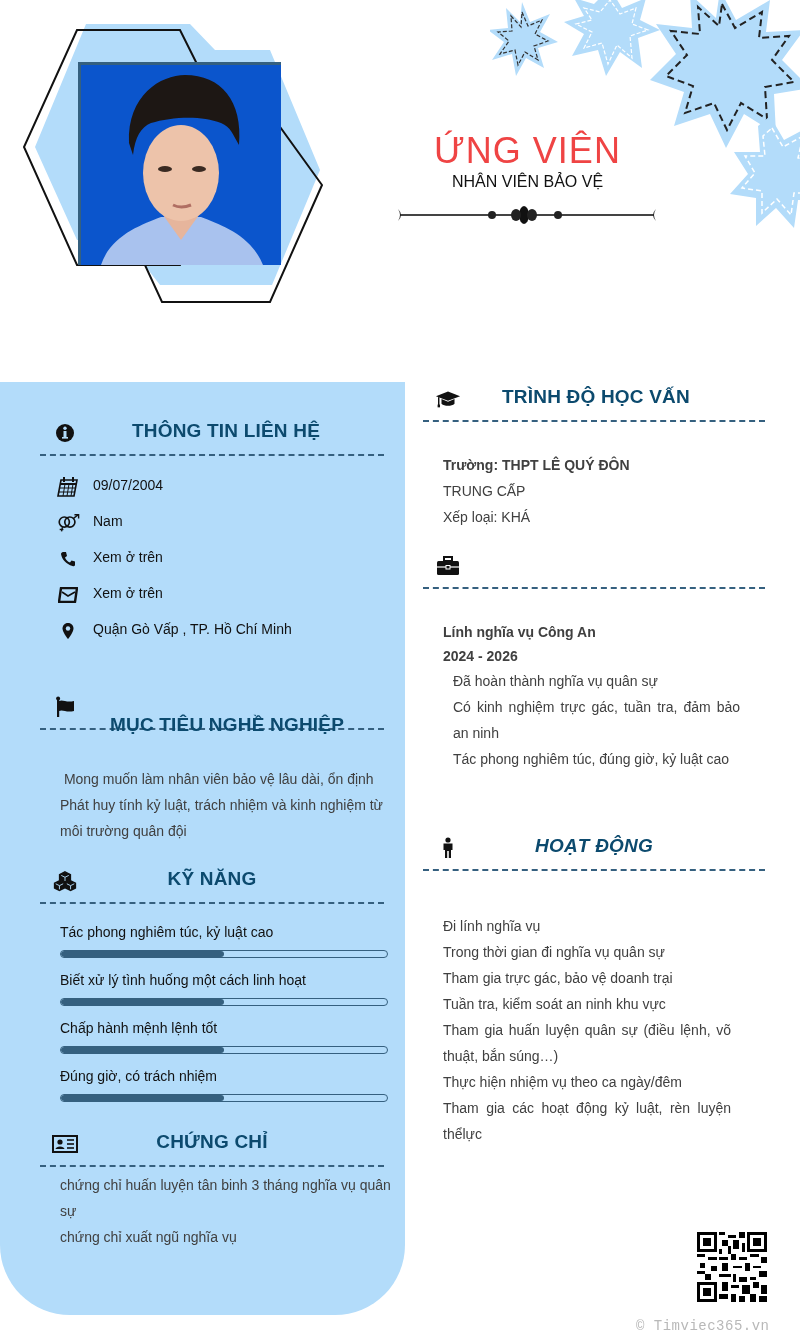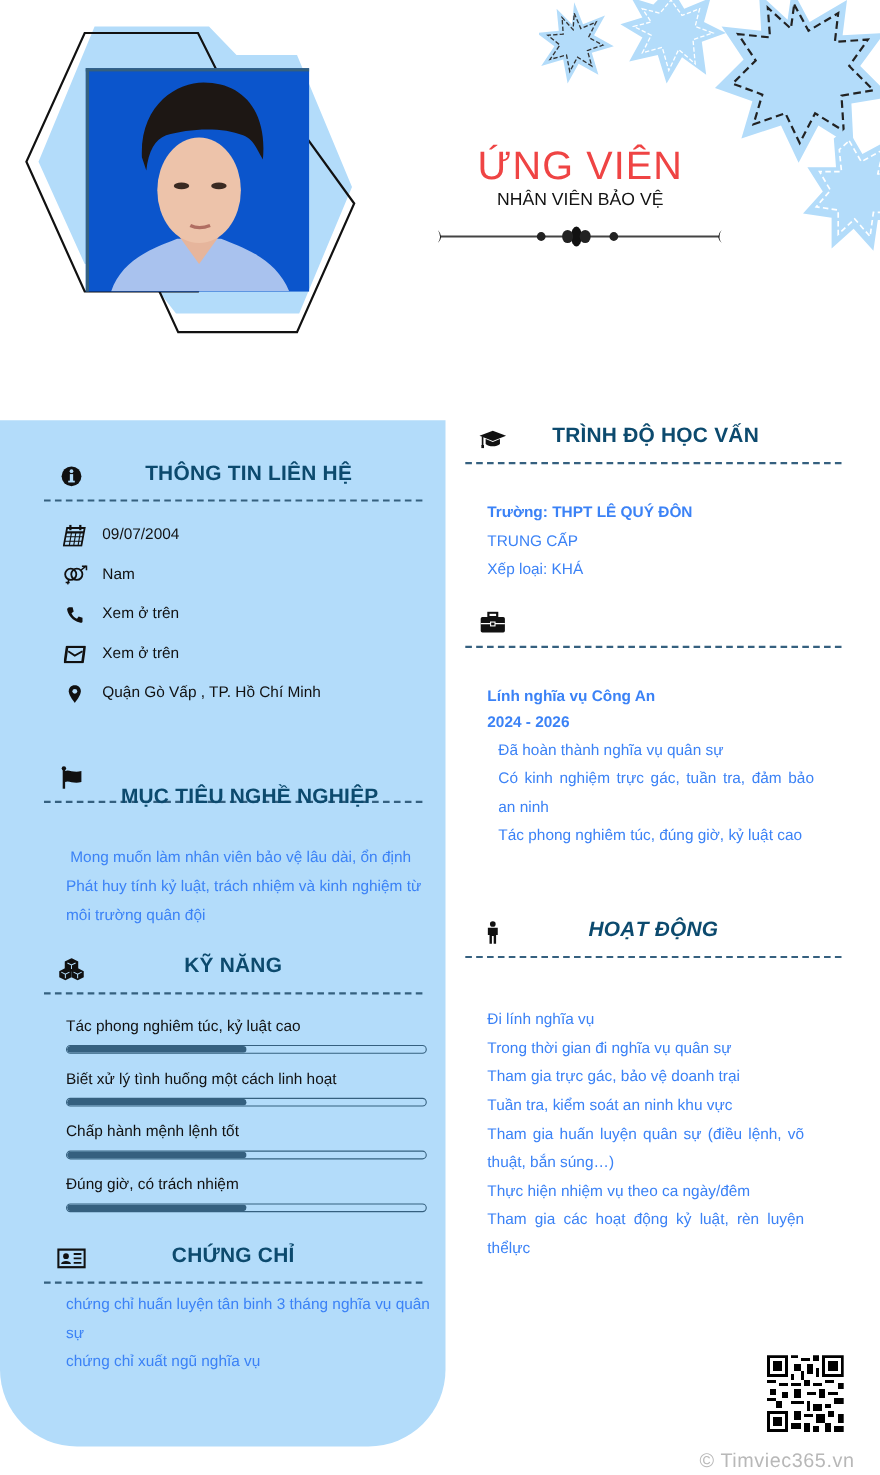--- a/index.html
+++ b/index.html
@@ -27,32 +27,32 @@
     background: #b3dcfa; border-bottom-right-radius: 70px; border-bottom-left-radius: 70px;
   }
   .sec-head { position: absolute; left: 40px; width: 344px; height: 40px; border-bottom: 2px dashed #35607f; }
   .sec-head .icon { position: absolute; left: 12px; top: 6px; width: 26px; height: 22px; display: flex; align-items: center; justify-content: center; }
   .sec-head .htitle { position: absolute; left: 0; right: 0; top: 4px; text-align: center; font-size: 19px; font-weight: 700; color: #0c4a6e; letter-spacing: 0.2px; }
   .right-col .sec-head { left: 423px; width: 342px; }
 
   .contact-row { position: absolute; left: 56px; height: 22px; display: flex; align-items: flex-start; font-size: 14px; color: #111; }
   .contact-row .cicon { width: 24px; height: 20px; display: flex; align-items: center; justify-content: center; margin-right: 13px; }
 
-  .para { position: absolute; font-size: 14px; line-height: 26px; color: #3b82f6; }
+  .para { position: absolute; font-size: 14px; line-height: 26px; color: #404040; }
 
   .skill { position: absolute; left: 60px; width: 328px; }
   .skill .slabel { font-size: 14px; line-height: 20px; color: #111; }
   .skill .bar { margin-top: 8px; height: 8px; border: 1.5px solid #35607f; border-radius: 5px; background: #b3dcfa; position: relative; overflow: hidden; }
   .skill .fill { position: absolute; left: 0; top: 0; bottom: 0; background: #35607f; border-radius: 4px; }
 
   
   .bold { font-weight: 700; }
 
   .qr { position: absolute; left: 697px; top: 1232px; width: 70px; height: 70px; }
-  .copyright { position: absolute; left: 636px; top: 1318px; font-family: Liberation Sans, sans-serif; font-size: 18px; color: #b8b8b8; letter-spacing: 0.5px; }
+  .copyright { position: absolute; left: 636px; top: 1318px; font-family: Liberation Mono, monospace; font-size: 14px; color: #b8b8b8; letter-spacing: 0.5px; }
 </style>
 </head>
 <body>
 
 <svg class="hex-deco" viewBox="0 0 400 320">
   <polygon points="86,24 190,24 215,50 270,50 320,170 272,285 160,285 125,240 77,240 35,147" fill="#b3dcfa"></polygon>
   <polygon points="77,30 180,30 230,130 180,265 77,265 24,147" fill="none" stroke="#111" stroke-width="2"></polygon>
   <polygon points="150,120 275,120 322,185 270,302 162,302 115,200" fill="none" stroke="#111" stroke-width="2"></polygon>
 </svg>
 

